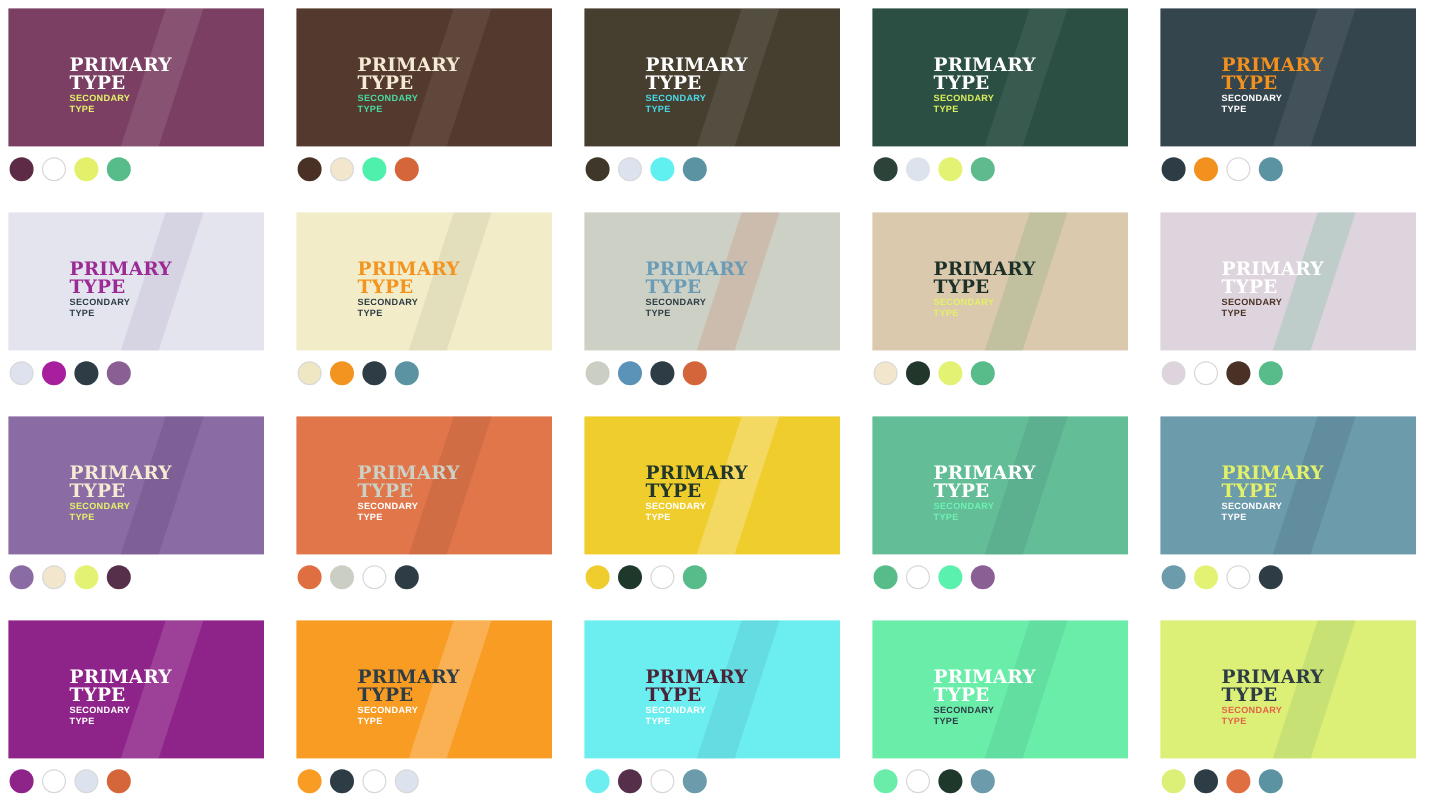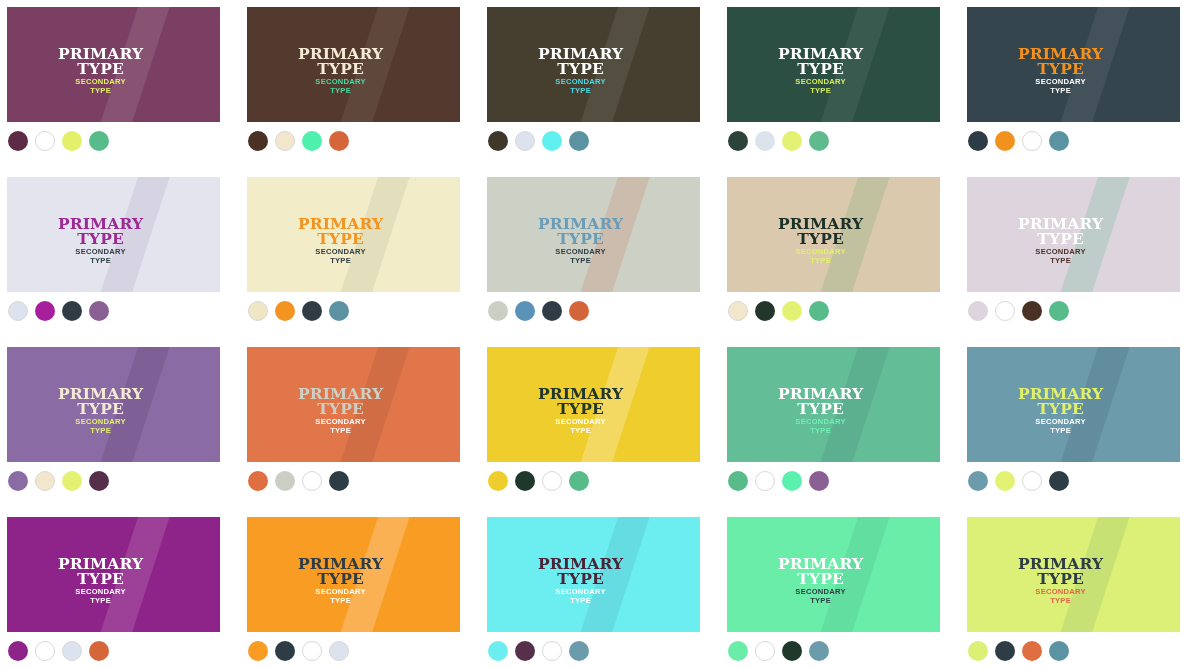--- a/index.html
+++ b/index.html
@@ -10,21 +10,20 @@
   #grid{
     position:relative;width:1200px;height:668px;
     display:grid;
     grid-template-columns:repeat(5,240px);
     grid-auto-rows:170px;
   }
   .cell{position:relative;width:240px;height:170px;}
   .card{
     position:absolute;left:7px;top:7px;width:213px;height:115px;
     overflow:hidden;
-    text-align:center;
   }
   .stripe{
     position:absolute;top:-24px;left:112px;width:30px;height:170px;
     transform:rotate(18deg);transform-origin:50% 50%;
     pointer-events:none;
   }
   .txt{
     position:absolute;left:51px;top:39px;
     line-height:1;
   }

